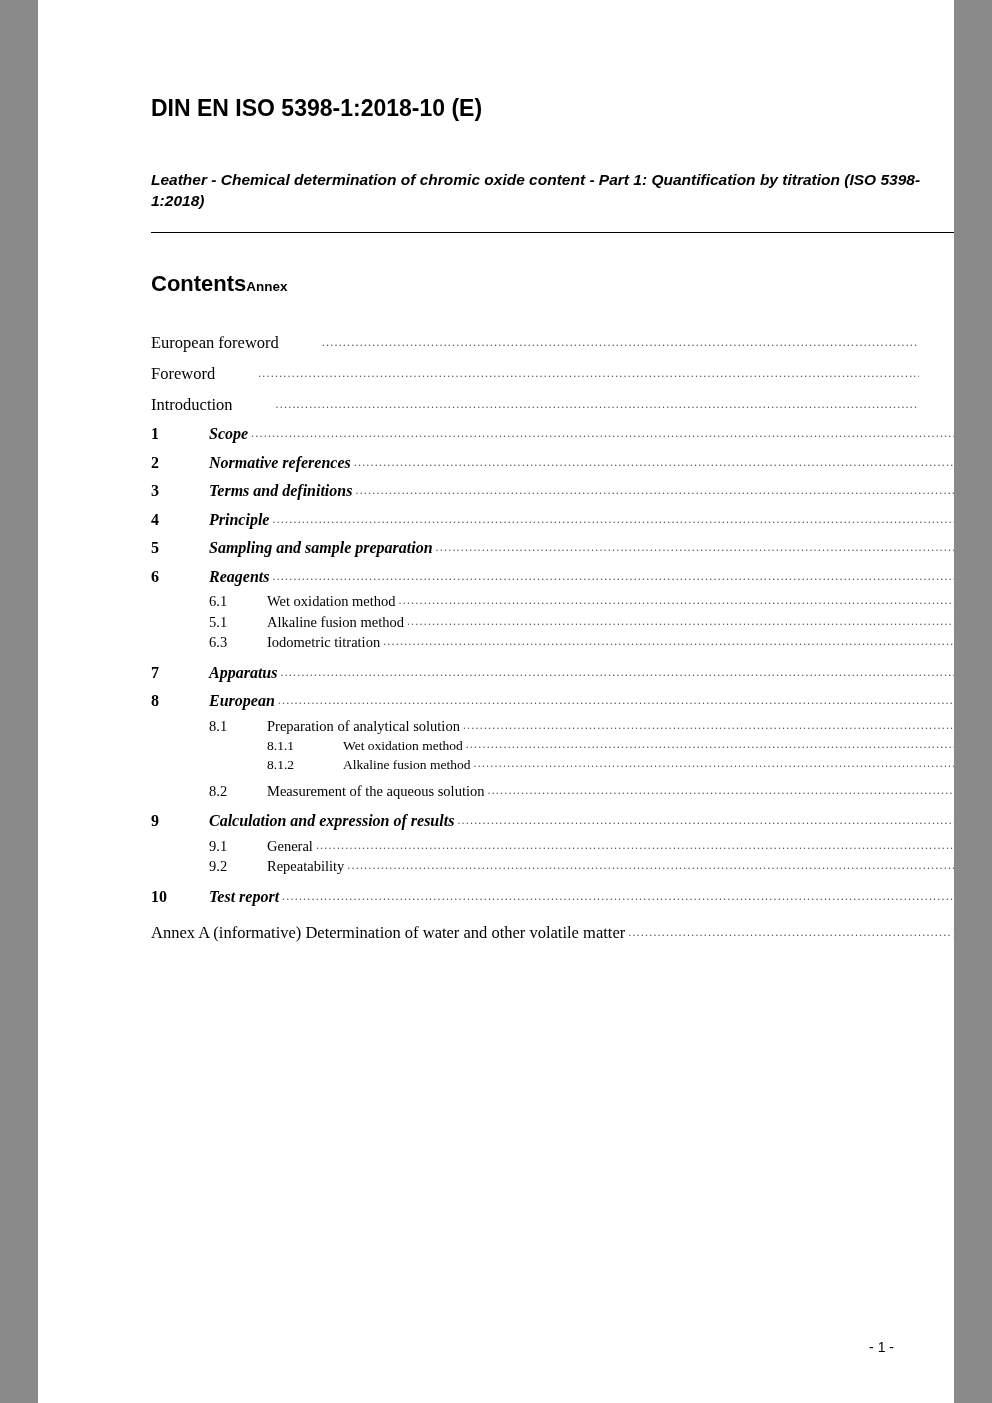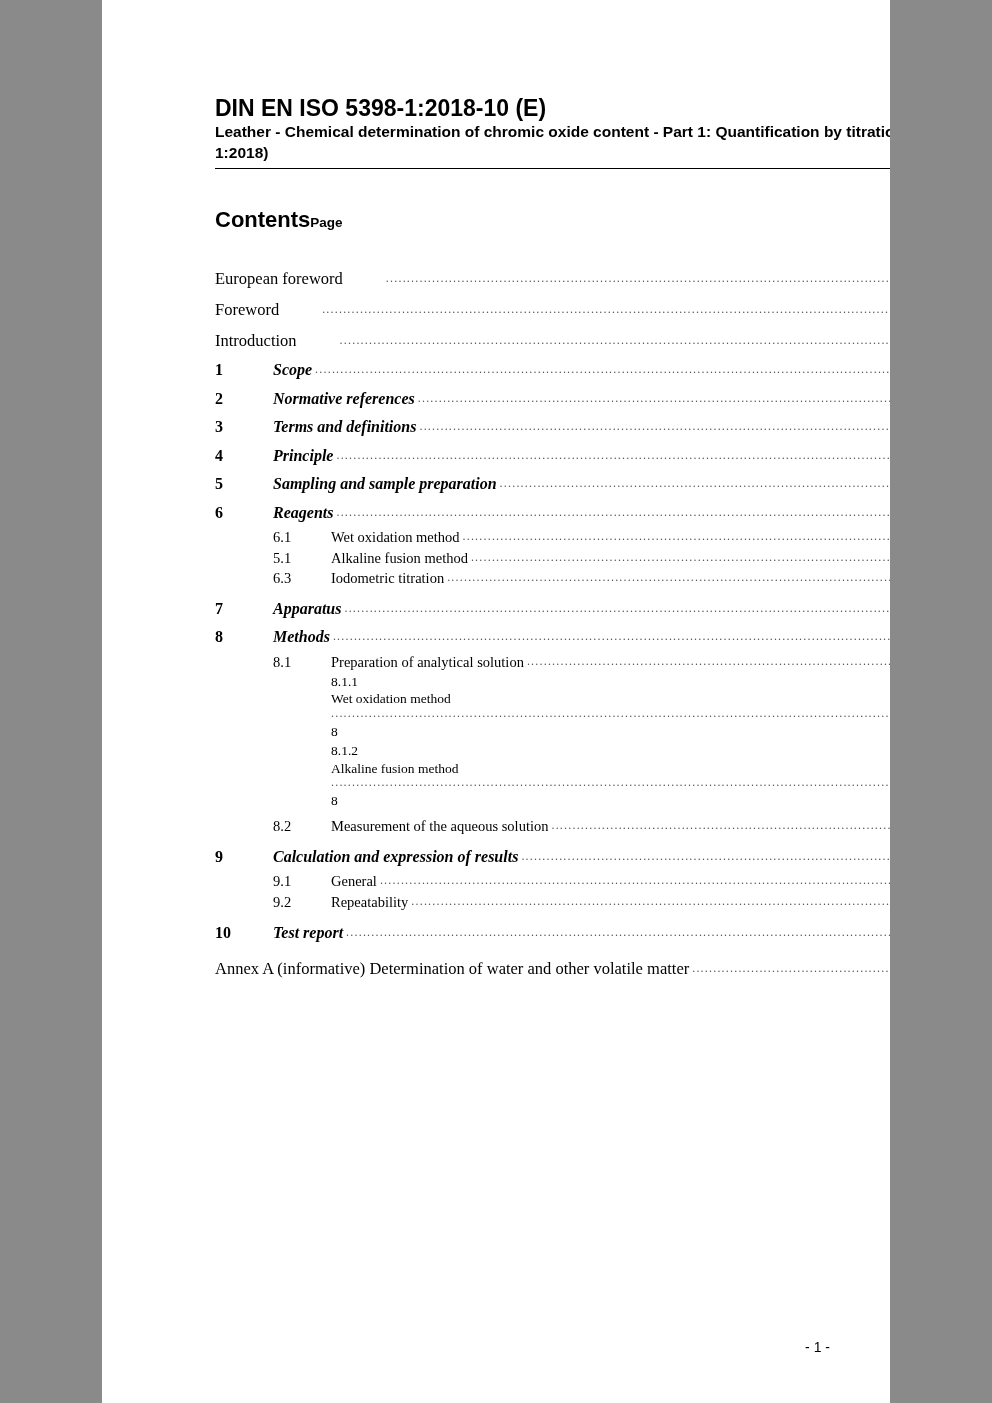--- a/index.html
+++ b/index.html
@@ -2,21 +2,21 @@
 <html><head>
 <meta charset="utf-8">
 <style>
   html, body {
     margin: 0;
     padding: 0;
     background: #8a8a8a;
   }
   .page {
     position: relative;
-    width: 788px;
+    width: 916px;
     height: 1403px;
     background: #ffffff;
     margin: 0 auto;
     box-sizing: border-box;
     font-family: "Liberation Serif", serif;
     color: #000000;
     overflow: hidden;
   }
   .content-area {
     position: absolute;
@@ -29,24 +29,26 @@
     font-weight: bold;
     font-size: 23px;
     letter-spacing: 0px;
     margin-top: 95px;
   }
   .doc-title {
     font-family: "Liberation Sans", sans-serif;
     font-weight: bold;
     font-size: 15.5px;
     line-height: 1.35;
-    padding-bottom: 4px;
+    margin-top: 48px;
+    padding-bottom: 20px;
     border-bottom: 1.5px solid #000;
     width: 818px;
     box-sizing: border-box;
+    font-style: italic;
   }
   .contents-header {
     display: flex;
     align-items: baseline;
     justify-content: flex-start;
     margin-top: 38px;
   }
   .contents-title {
     font-family: "Liberation Sans", sans-serif;
     font-weight: bold;
@@ -108,21 +110,21 @@
 
   .lvl-2 { padding: 1px 0 1px 0; }
   .lvl-2 .toc-num {
     font-size: 14.5px;
     width: 58px;
     margin-left: 58px;
   }
   .lvl-2 .toc-text { font-size: 14.5px; }
   .lvl-2 .toc-page { font-size: 14.5px; }
 
-  .lvl-3 { padding: 1px 0 1px 0; flex-direction: column; }
+  .lvl-3 { padding: 1px 0 1px 0; }
   .lvl-3 .toc-num {
     font-size: 13.5px;
     width: 76px;
     margin-left: 116px;
   }
   .lvl-3 .toc-text { font-size: 13.5px; }
   .lvl-3 .toc-page { font-size: 13.5px; }
 
   .lvl-annex { padding: 5px 0 4px 0; }
   .lvl-annex .toc-text { font-size: 16.5px; }
@@ -143,21 +145,21 @@
 
 <div class="page">
   <div class="content-area">
 
     <div class="doc-number">DIN EN ISO 5398-1:2018-10 (E)</div>
 
     <div class="doc-title">Leather - Chemical determination of chromic oxide content - Part 1: Quantification by titration (ISO 5398-1:2018)</div>
 
     <div class="contents-header">
       <div class="contents-title">Contents</div>
-      <div class="page-label">Page</div>
+      <div class="page-label">Annex</div>
     </div>
 
     <div class="toc" id="toc-list">
         <div class="toc-row lvl-front">
           <span class="toc-text">European foreword</span>
           <span class="toc-dots">............................................................................................................................................................................................................................</span>
           <span class="toc-page">3</span>
         </div>
         <div class="toc-row lvl-front">
           <span class="toc-text">Foreword</span>
@@ -225,21 +227,21 @@
         </div>
         <div class="spacer-sm"></div>
         <div class="toc-row lvl-1">
           <span class="toc-num">7</span>
           <span class="toc-text">Apparatus</span>
           <span class="toc-dots">............................................................................................................................................................................................................................</span>
           <span class="toc-page">7</span>
         </div>
         <div class="toc-row lvl-1">
           <span class="toc-num">8</span>
-          <span class="toc-text">Methods</span>
+          <span class="toc-text">European</span>
           <span class="toc-dots">............................................................................................................................................................................................................................</span>
           <span class="toc-page">8</span>
         </div>
         <div class="toc-row lvl-2">
           <span class="toc-num">8.1</span>
           <span class="toc-text">Preparation of analytical solution</span>
           <span class="toc-dots">............................................................................................................................................................................................................................</span>
           <span class="toc-page">8</span>
         </div>
         <div class="toc-row lvl-3">

